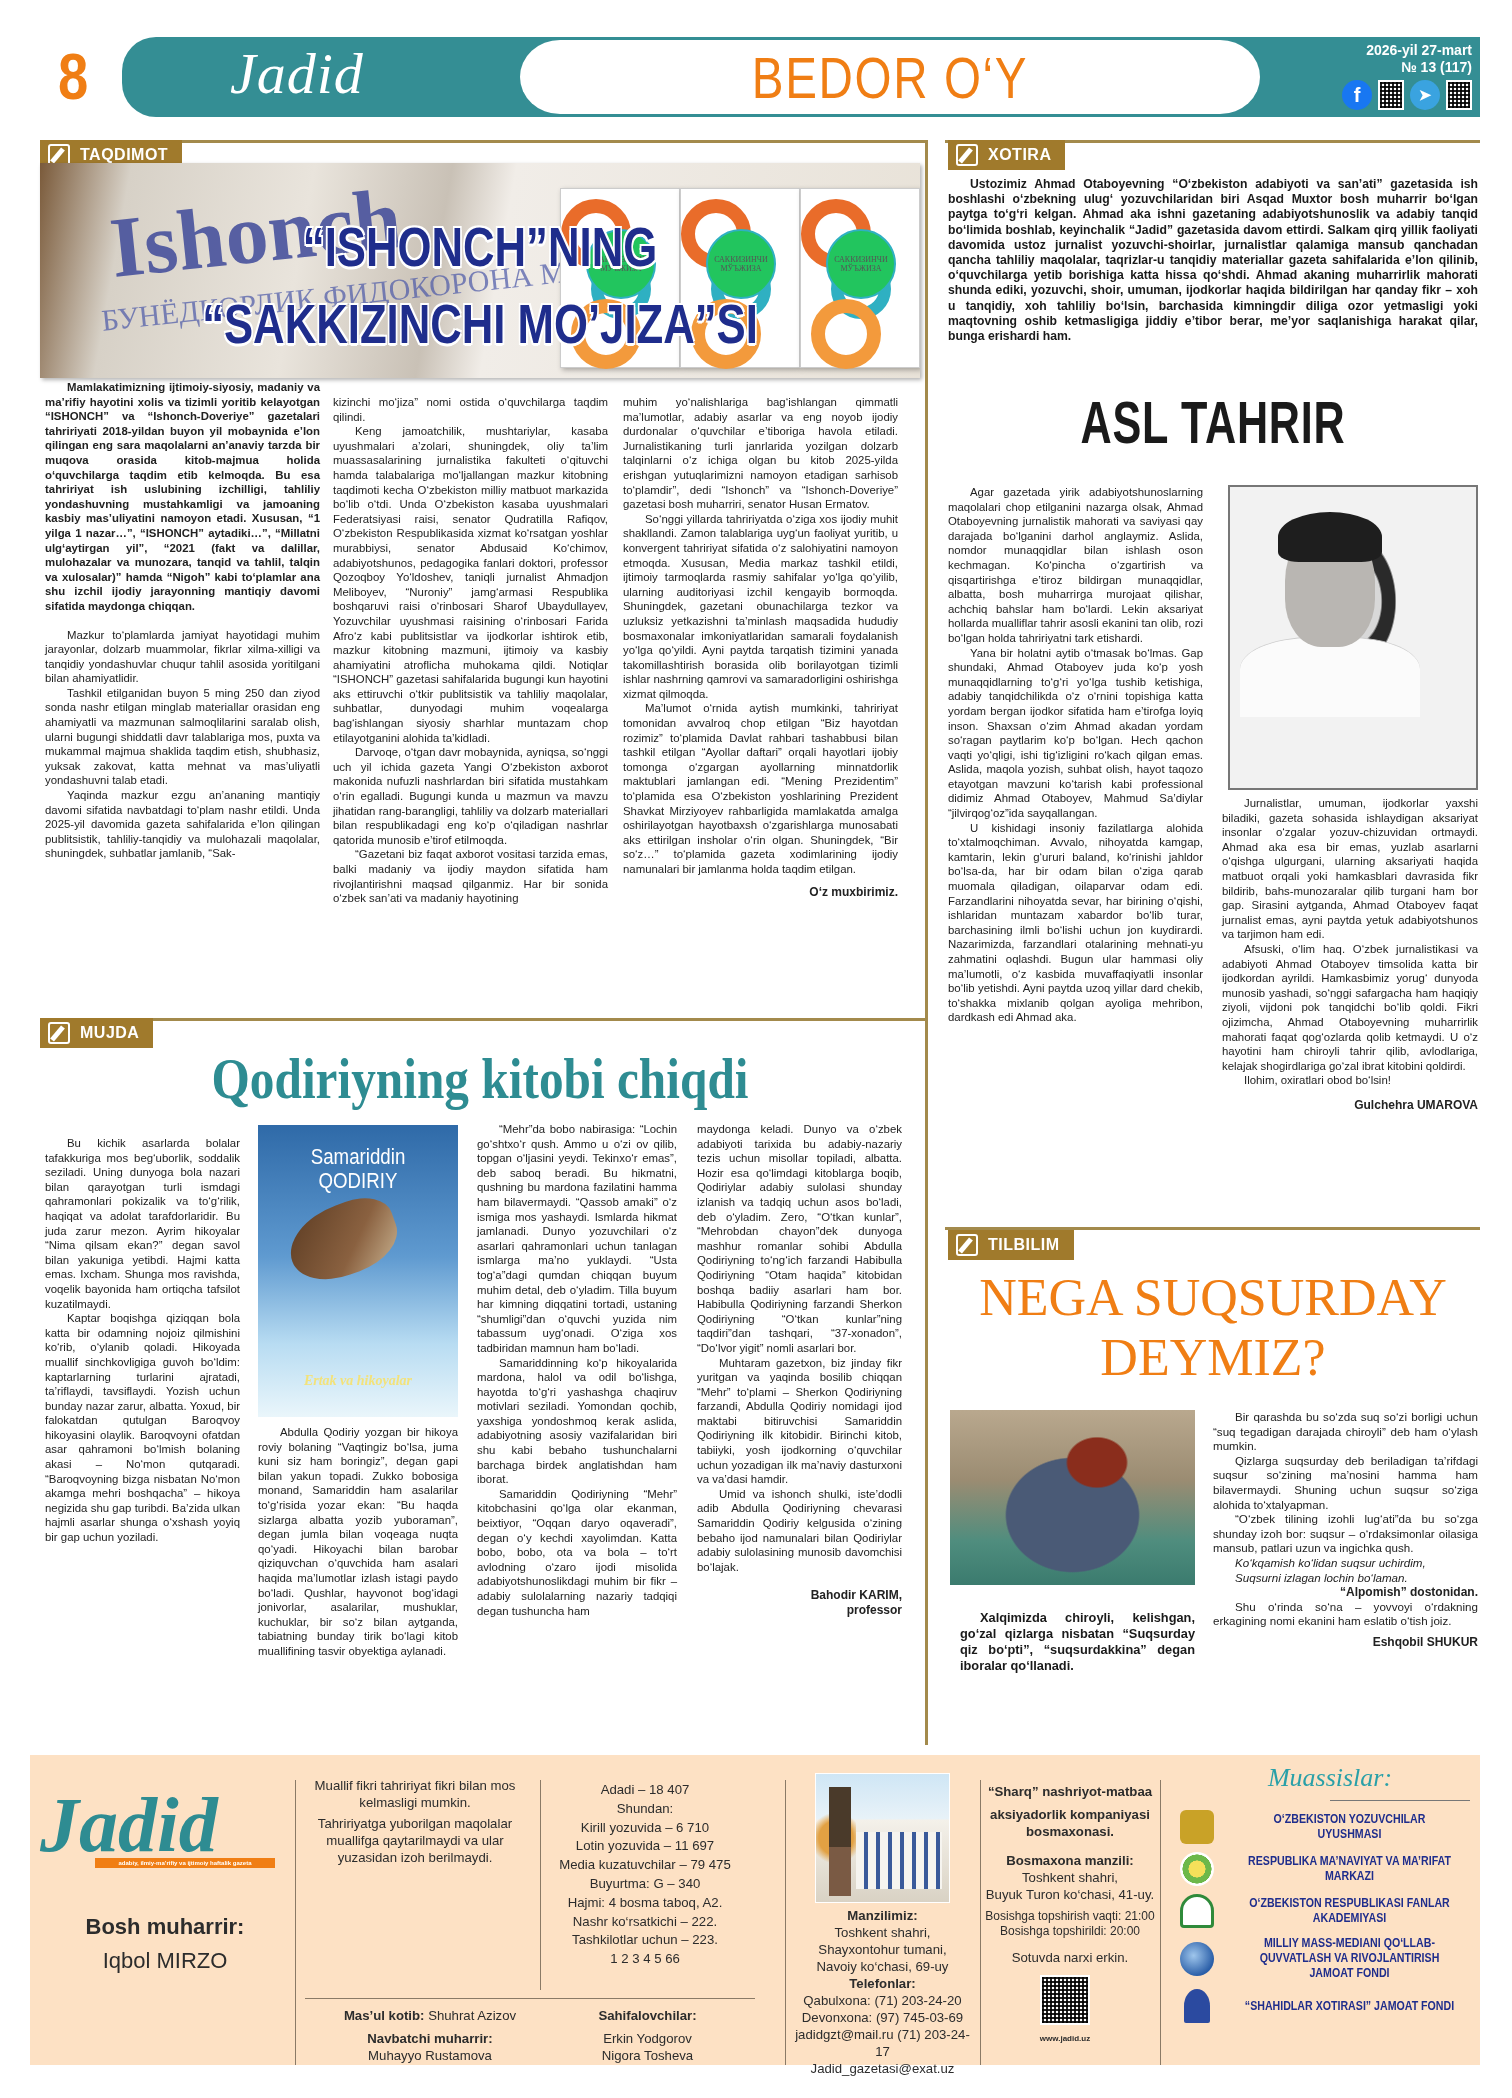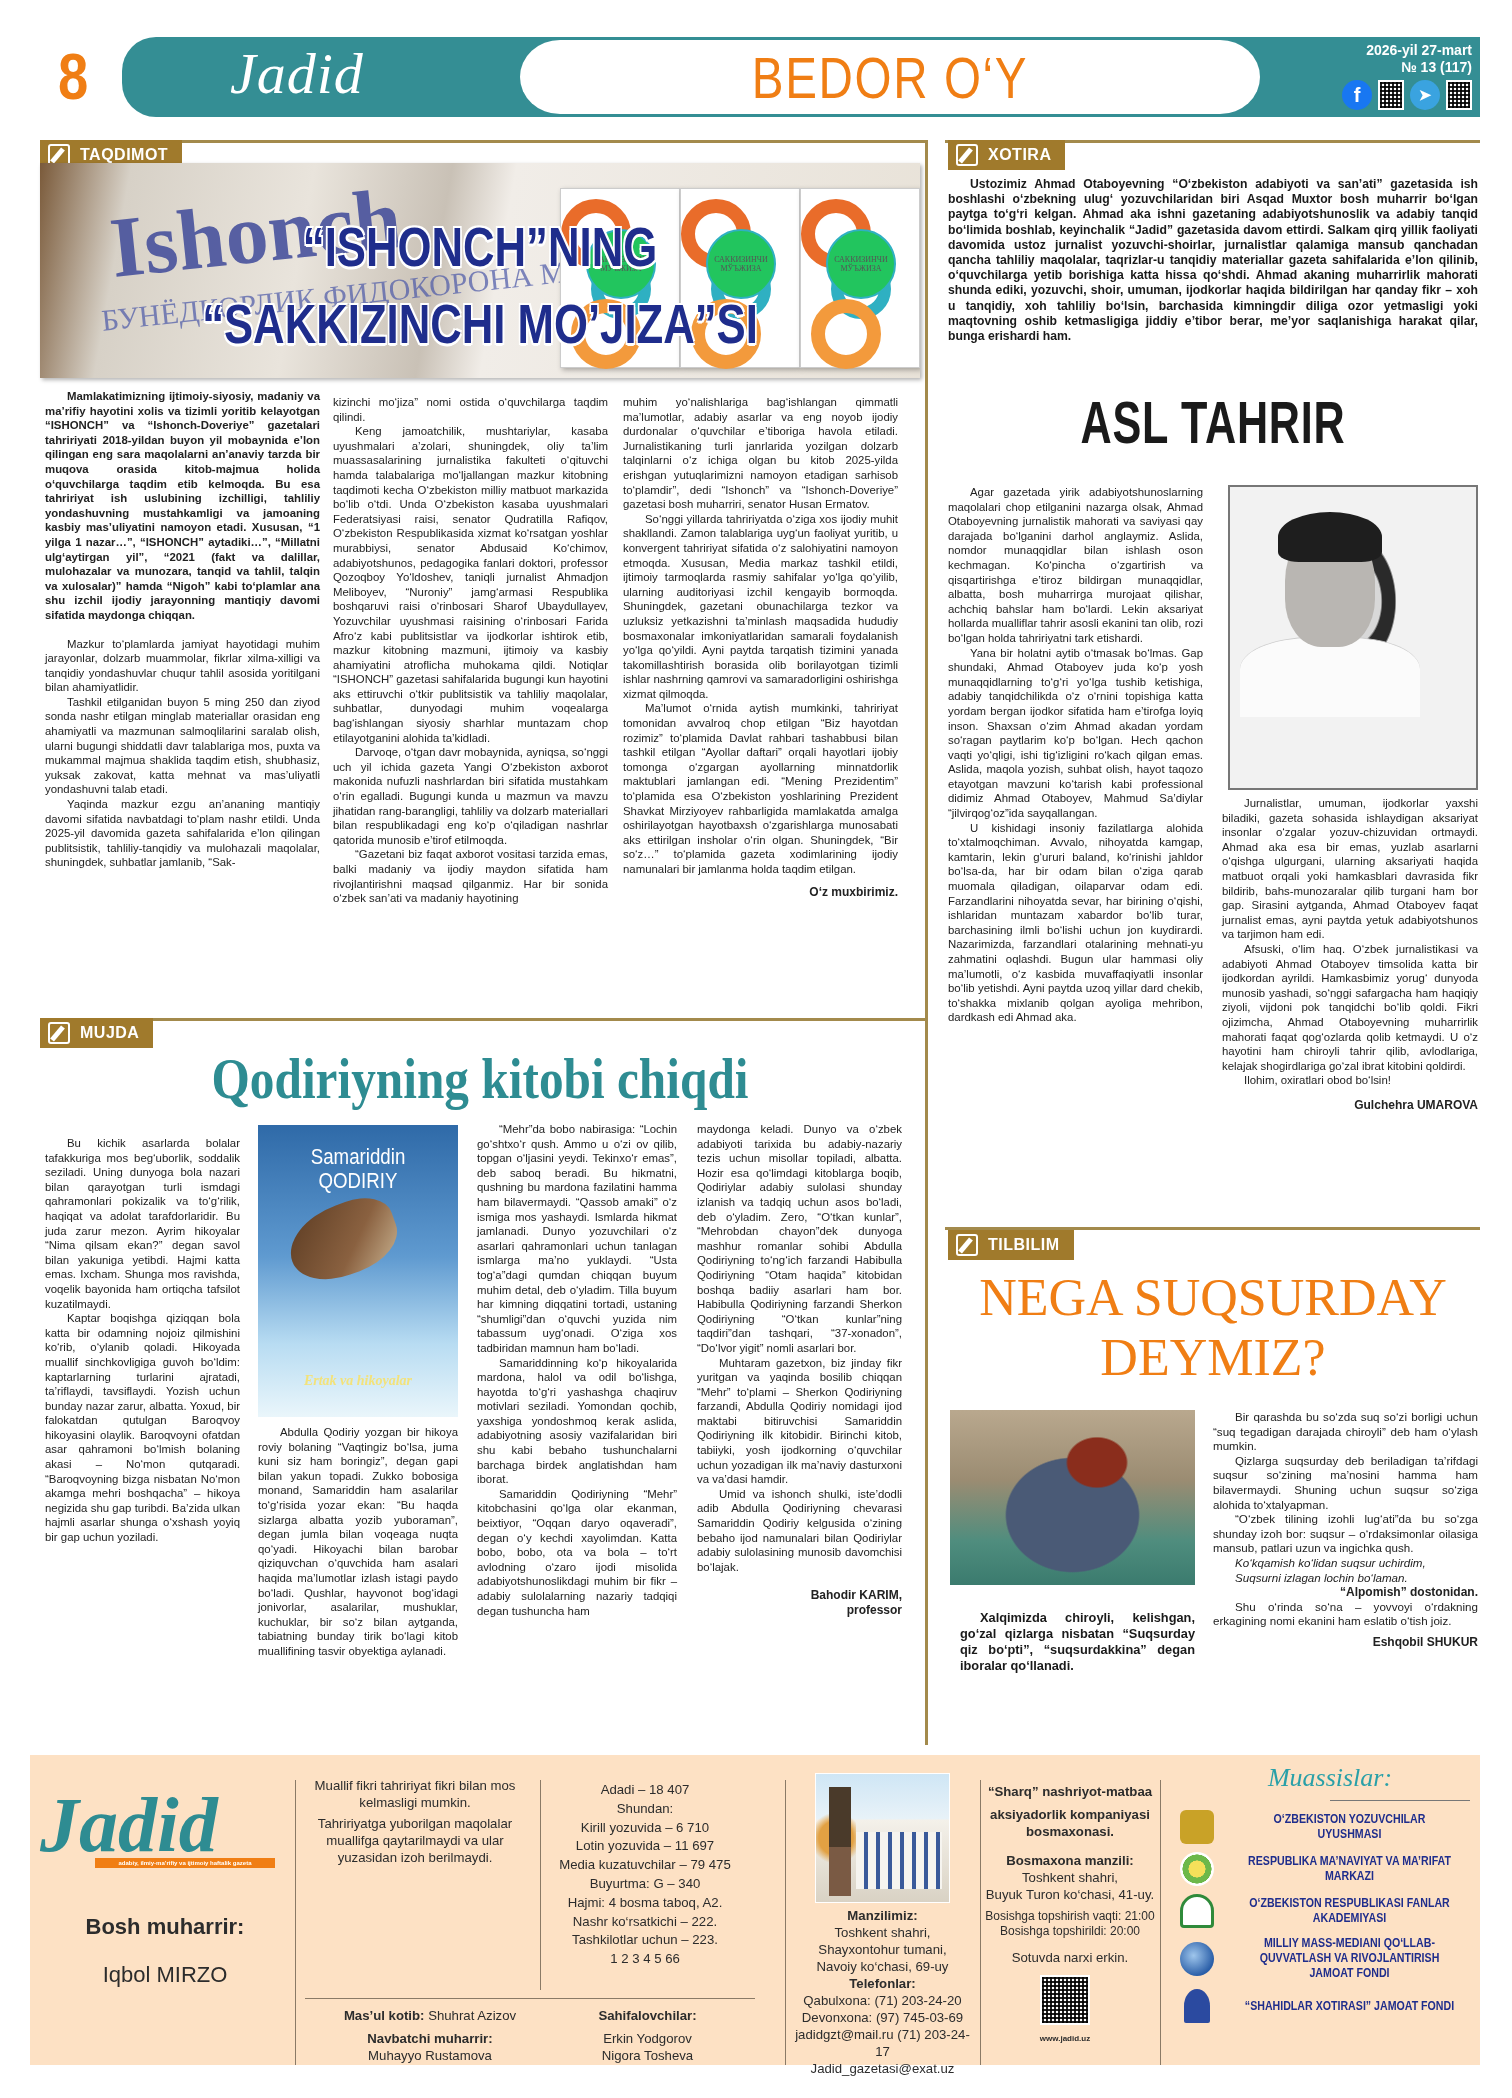--- a/index.html
+++ b/index.html
@@ -116,21 +116,21 @@
   <div class="book" style="left:760px">
       <div class="c1"></div>
       <div class="c2"></div>
       <div class="c3"></div>
       <div class="lbl">САККИЗИНЧИ МЎЪЖИЗА</div>
     </div>
   <div class="herotitle" style="top:55px">“ISHONCH”NING</div>
   <div class="herotitle" style="top:132px">“SAKKIZINCHI MO’JIZA”SI</div>
 </div>
 
-<div class="abs col" style="left:45px;top:389px;width:275px">
+<div class="abs col" style="left:45px;top:380px;width:275px">
   <p class="b">Mamlakatimizning ijtimoiy-siyosiy, madaniy va ma’rifiy hayotini xolis va tizimli yoritib kelayotgan “ISHONCH” va “Ishonch-Doveriye” gazetalari tahririyati 2018-yildan buyon yil mobaynida e’lon qilingan eng sara maqolalarni an’anaviy tarzda bir muqova orasida kitob-majmua holida o‘quvchilarga taqdim etib kelmoqda. Bu esa tahririyat ish uslubining izchilligi, tahliliy yondashuvning mustahkamligi va jamoaning kasbiy mas’uliyatini namoyon etadi. Xususan, “1 yilga 1 nazar…”, “ISHONCH” aytadiki…”, “Millatni ulg‘aytirgan yil”, “2021 (fakt va dalillar, mulohazalar va munozara, tanqid va tahlil, talqin va xulosalar)” hamda “Nigoh” kabi to‘plamlar ana shu izchil ijodiy jarayonning mantiqiy davomi sifatida maydonga chiqqan.</p>
   <p style="margin-top:14px">Mazkur to‘plamlarda jamiyat hayotidagi muhim jarayonlar, dolzarb muammolar, fikrlar xilma-xilligi va tanqidiy yondashuvlar chuqur tahlil asosida yoritilgani bilan ahamiyatlidir.</p>
   <p>Tashkil etilganidan buyon 5 ming 250 dan ziyod sonda nashr etilgan minglab materiallar orasidan eng ahamiyatli va mazmunan salmoqlilarini saralab olish, ularni bugungi shiddatli davr talablariga mos, puxta va mukammal majmua shaklida taqdim etish, shubhasiz, yuksak zakovat, katta mehnat va mas’uliyatli yondashuvni talab etadi.</p>
   <p>Yaqinda mazkur ezgu an’ananing mantiqiy davomi sifatida navbatdagi to‘plam nashr etildi. Unda 2025-yil davomida gazeta sahifalarida e’lon qilingan publitsistik, tahliliy-tanqidiy va mulohazali maqolalar, shuningdek, suhbatlar jamlanib, “Sak-</p>
 </div>
 <div class="abs col" style="left:333px;top:395px;width:275px">
   <p style="text-indent:0">kizinchi mo‘jiza” nomi ostida o‘quvchilarga taqdim qilindi.</p>
   <p>Keng jamoatchilik, mushtariylar, kasaba uyushmalari a’zolari, shuningdek, oliy ta’lim muassasalarining jurnalistika fakulteti o‘qituvchi hamda talabalariga mo‘ljallangan mazkur kitobning taqdimoti kecha O‘zbekiston milliy matbuot markazida bo‘lib o‘tdi. Unda O‘zbekiston kasaba uyushmalari Federatsiyasi raisi, senator Qudratilla Rafiqov, O‘zbekiston Respublikasida xizmat ko‘rsatgan yoshlar murabbiysi, senator Abdusaid Ko‘chimov, adabiyotshunos, pedagogika fanlari doktori, professor Qozoqboy Yo‘ldoshev, taniqli jurnalist Ahmadjon Meliboyev, “Nuroniy” jamg‘armasi Respublika boshqaruvi raisi o‘rinbosari Sharof Ubaydullayev, Yozuvchilar uyushmasi raisining o‘rinbosari Farida Afro‘z kabi publitsistlar va ijodkorlar ishtirok etib, mazkur kitobning mazmuni, ijtimoiy va kasbiy ahamiyatini atroflicha muhokama qildi. Notiqlar “ISHONCH” gazetasi sahifalarida bugungi kun hayotini aks ettiruvchi o‘tkir publitsistik va tahliliy maqolalar, suhbatlar, dunyodagi muhim voqealarga bag‘ishlangan siyosiy sharhlar muntazam chop etilayotganini alohida ta’kidladi.</p>
   <p>Darvoqe, o‘tgan davr mobaynida, ayniqsa, so‘nggi uch yil ichida gazeta Yangi O‘zbekiston axborot makonida nufuzli nashrlardan biri sifatida mustahkam o‘rin egalladi. Bugungi kunda u mazmun va mavzu jihatidan rang-barangligi, tahliliy va dolzarb materiallari bilan respublikadagi eng ko‘p o‘qiladigan nashrlar qatorida munosib e’tirof etilmoqda.</p>
   <p>“Gazetani biz faqat axborot vositasi tarzida emas, balki madaniy va ijodiy maydon sifatida ham rivojlantirishni maqsad qilganmiz. Har bir sonida o‘zbek san’ati va madaniy hayotining</p>
@@ -230,21 +230,21 @@
   <p class="sig" style="margin-top:6px">Eshqobil SHUKUR</p>
 </div>
 
 <div class="abs foot">
   <div class="abs" style="left:10px;top:25px;width:235px">
     <div class="flogo">Jadid</div>
     <div class="ftag" style="margin-left:55px;margin-top:-12px">adabiy, ilmiy-ma’rifiy va ijtimoiy haftalik gazeta</div>
   </div>
   <div class="abs fc" style="left:20px;top:158px;width:230px;font-size:22px;line-height:28px">
     <div class="fb">Bosh muharrir:</div>
-    <div style="margin-top:20px">Iqbol MIRZO</div>
+    <div style="margin-top:6px">Iqbol MIRZO</div>
   </div>
   <div class="abs fdiv" style="left:265px;top:25px;height:285px"></div>
   <div class="abs fc" style="left:270px;top:22px;width:230px">
     <div>Muallif fikri tahririyat fikri bilan mos kelmasligi mumkin.</div>
     <div style="margin-top:4px">Tahririyatga yuborilgan maqolalar muallifga qaytarilmaydi va ular yuzasidan izoh berilmaydi.</div>
   </div>
   <div class="abs fdiv" style="left:510px;top:25px;height:210px"></div>
   <div class="abs fc" style="left:515px;top:26px;width:200px;line-height:18.8px">
     <div>Adadi – 18 407</div>
       <div>Shundan:</div>

